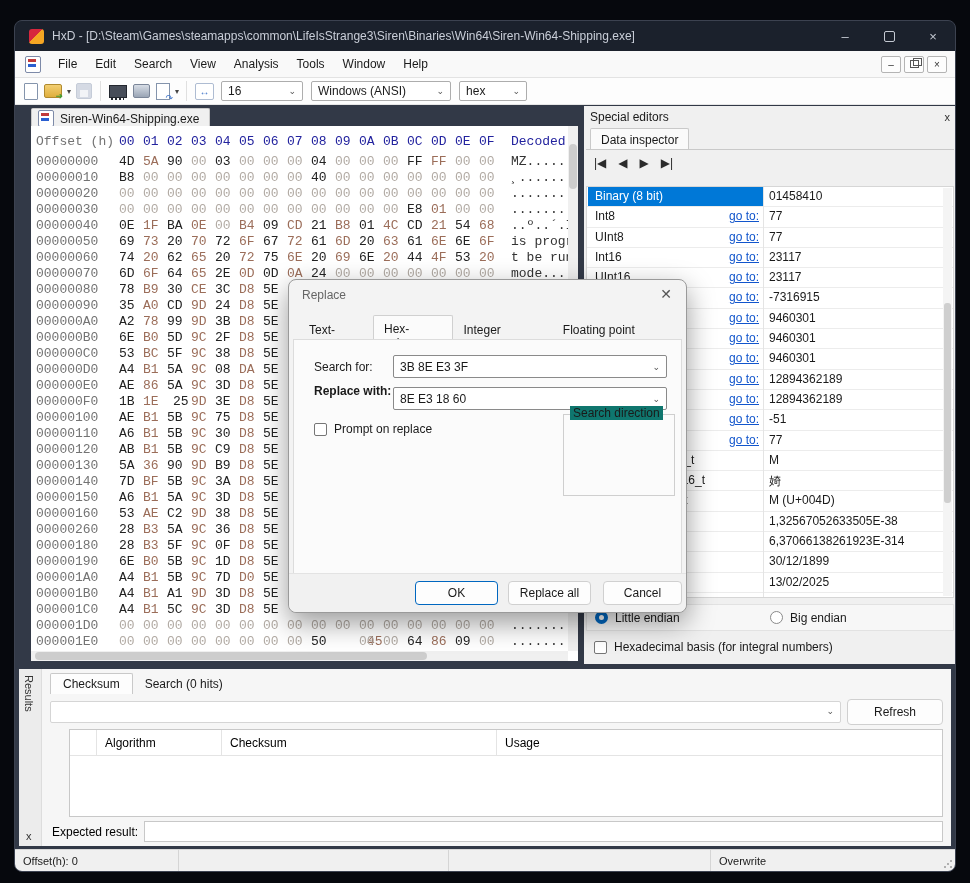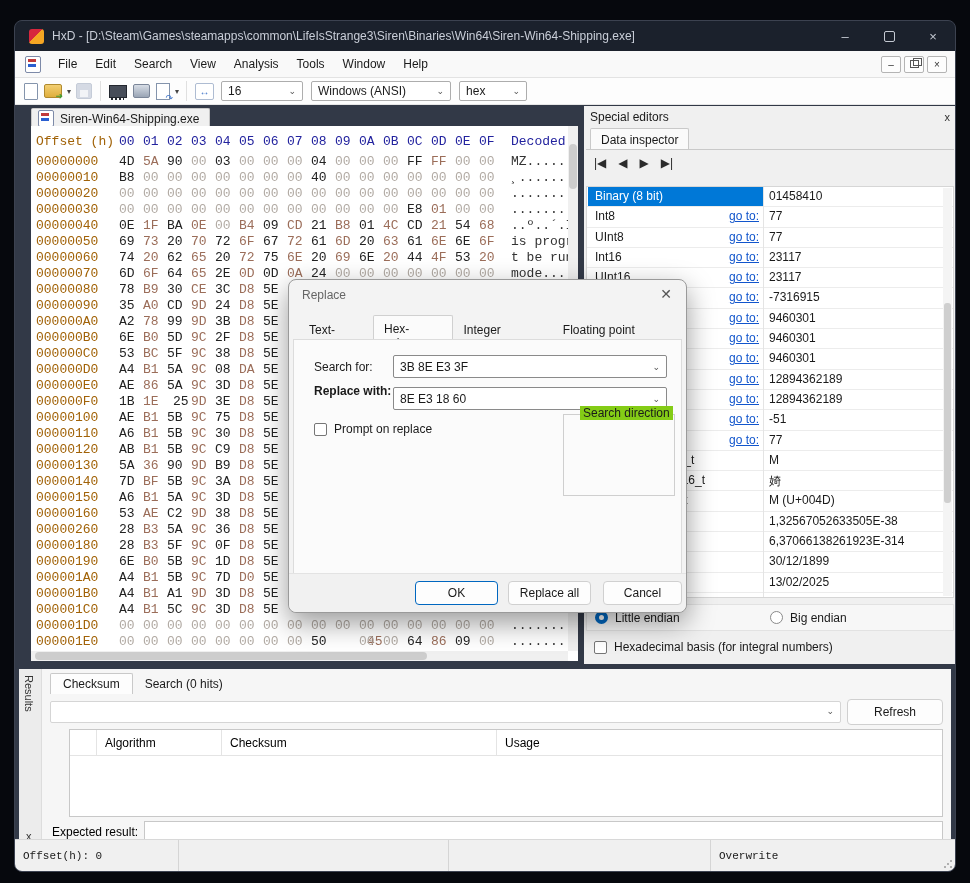--- a/index.html
+++ b/index.html
@@ -41,21 +41,21 @@
   .combo .cv{flex:1;overflow:hidden;white-space:nowrap;}
   .combo .ch{font-size:9px;color:#555;margin-left:6px;}
   
   .doctab{position:absolute;left:16px;top:87px;height:19px;background:#f0f0f0;border:1px solid #c9c9c9;border-bottom:none;border-radius:2px 2px 0 0;display:flex;align-items:center;padding:0 10px 0 6px;font-size:12px;color:#1a1a1a;}
   .doctab .mdicon{margin:0 6px 0 0;}
   .hexpanel{position:absolute;left:16px;top:105px;width:547px;height:535px;background:#fff;font-family:"Liberation Mono",monospace;font-size:13px;}
   .hexhead{position:absolute;top:8px;left:0;width:100%;height:16px;color:#22229e;}
   .hexhead span,.hexrow span{position:absolute;white-space:pre;}
   .hexrows{position:absolute;top:28px;left:0;width:100%;}
   .hexrow{position:relative;height:16px;font-family:Liberation Mono, monospace;}
-  .off{left:5px;color:#a16207;}
+  .off{left:5px;color:#737373;}
   .b-even{color:#222;}
   .b-odd{color:#9b6d59;}
   .b-zero{color:#b2aba4;}
   .dec{left:480px;width:62px;overflow:hidden;color:#333;}
   .vscroll{position:absolute;right:0;top:0;width:10px;height:525px;background:#f0f0f0;}
   .vscroll .thumb{position:absolute;left:1px;width:8px;background:#cdcdcd;border-radius:4px;}
   .hscroll{position:absolute;left:0;bottom:0;height:10px;width:537px;background:#f0f0f0;}
   .hscroll .thumb{position:absolute;top:1px;height:8px;background:#cdcdcd;border-radius:4px;}
   
   .sepanel{position:absolute;left:569px;top:85px;width:372px;height:558px;background:#f0f0f0;font-size:12px;color:#1a1a1a;}
@@ -90,41 +90,41 @@
   .rtab.active{background:#fdfdfd;border:1px solid #c9c9c9;border-bottom:none;border-radius:2px 2px 0 0;}
   .rcombo{position:absolute;left:8px;top:32px;right:110px;height:20px;background:#fff;border:1px solid #d5d5d5;border-radius:2px;}
   .rcombo .ch{position:absolute;right:6px;top:4px;font-size:9px;color:#555;}
   .refresh{position:absolute;right:8px;top:30px;width:94px;height:24px;background:#fdfdfd;border:1px solid #d0d0d0;border-radius:4px;display:flex;align-items:center;justify-content:center;font-size:12px;color:#1a1a1a;}
   .rtable{position:absolute;left:27px;top:60px;right:8px;height:86px;background:#fff;border:1px solid #c8c8c8;font-size:12px;}
   .rthead{display:flex;height:25px;border-bottom:1px solid #e4e4e4;align-items:center;}
   .rthead .c{height:100%;display:flex;align-items:center;padding-left:8px;border-right:1px solid #e4e4e4;box-sizing:border-box;}
   .expline{position:absolute;left:10px;top:152px;right:8px;display:flex;align-items:center;font-size:12px;gap:6px;}
   .expinput{flex:1;height:19px;background:#fff;border:1px solid #c8c8c8;}
   
-  .statusbar{position:absolute;left:0;bottom:0;width:100%;height:32px;background:#f0f0f0;border-top:1px solid #d8d8d8;font-size:11px;color:#1a1a1a;box-sizing:border-box;font-family:Liberation Mono, monospace;}
+  .statusbar{position:absolute;left:0;bottom:0;width:100%;height:22px;background:#f0f0f0;border-top:1px solid #d8d8d8;font-size:11px;color:#1a1a1a;box-sizing:border-box;}
   .statusbar .seg{position:absolute;top:0;height:100%;display:flex;align-items:center;padding-left:8px;border-right:1px solid #d5d5d5;box-sizing:border-box;}
   .grip{position:absolute;right:2px;bottom:2px;width:10px;height:10px;background:
     radial-gradient(circle at 8px 2px,#b0b0b0 1px,transparent 1.4px),
     radial-gradient(circle at 8px 8px,#b0b0b0 1px,transparent 1.4px),
     radial-gradient(circle at 2px 8px,#b0b0b0 1px,transparent 1.4px),
     radial-gradient(circle at 5px 5px,#b0b0b0 1px,transparent 1.4px);}
   
   .dialog{position:absolute;left:273px;top:258px;width:399px;height:334px;background:#f3f3f3;border:1px solid #9a9a9a;border-radius:8px;box-shadow:0 10px 28px rgba(0,0,0,.4);font-size:12px;color:#1a1a1a;z-index:50;box-sizing:border-box;}
   .dtitle{position:absolute;left:13px;top:8px;color:#666;}
   .dclose{position:absolute;right:14px;top:6px;color:#555;font-size:14px;}
   .dtabs{position:absolute;left:10px;top:34px;display:flex;align-items:flex-end;}
   .dtab{padding:4px 10px;color:#1a1a1a;}
   .dtab.active{background:#fbfbfb;border:1px solid #d0d0d0;border-bottom:none;border-radius:2px 2px 0 0;padding:6px 10px;position:relative;top:1px;}
   .dcontent{position:absolute;left:4px;right:4px;top:59px;bottom:38px;background:#fbfbfb;border:1px solid #dcdcdc;box-sizing:border-box;}
   .dlabel{position:absolute;left:20px;}
   .dcombo{position:absolute;left:99px;right:14px;height:23px;background:#fff;border:1px solid #8a8a8a;border-radius:2px;display:flex;align-items:center;padding:0 6px;box-sizing:border-box;}
   .dcombo .ch{margin-left:auto;font-size:9px;color:#555;}
   .dcheckrow{position:absolute;left:20px;top:82px;display:flex;align-items:center;gap:7px;}
   .dgroup{position:absolute;right:6px;top:74px;width:110px;height:80px;border:1px solid #cfcfcf;}
-  .dgrouplabel{position:absolute;left:16px;top:-9px;background:#84cc16;padding:0 3px;white-space:nowrap;}
+  .dgrouplabel{position:absolute;left:6px;top:-9px;background:#0f766e;padding:0 3px;white-space:nowrap;}
   .dradio{display:flex;align-items:center;gap:6px;margin:5px 0 0 8px;}
   .dbuttons{position:absolute;left:0;right:0;bottom:0;height:38px;background:#f1f1f1;border-top:1px solid #e3e3e3;border-radius:0 0 8px 8px;}
   .dbtn{position:absolute;top:7px;height:24px;background:#fdfdfd;border:1px solid #d0d0d0;border-radius:4px;display:flex;align-items:center;justify-content:center;box-sizing:border-box;}
   .dbtn.primary{border:1px solid #0067c0;}
 </style>
 </head>
 <body>
 
 <div id="window">
 

